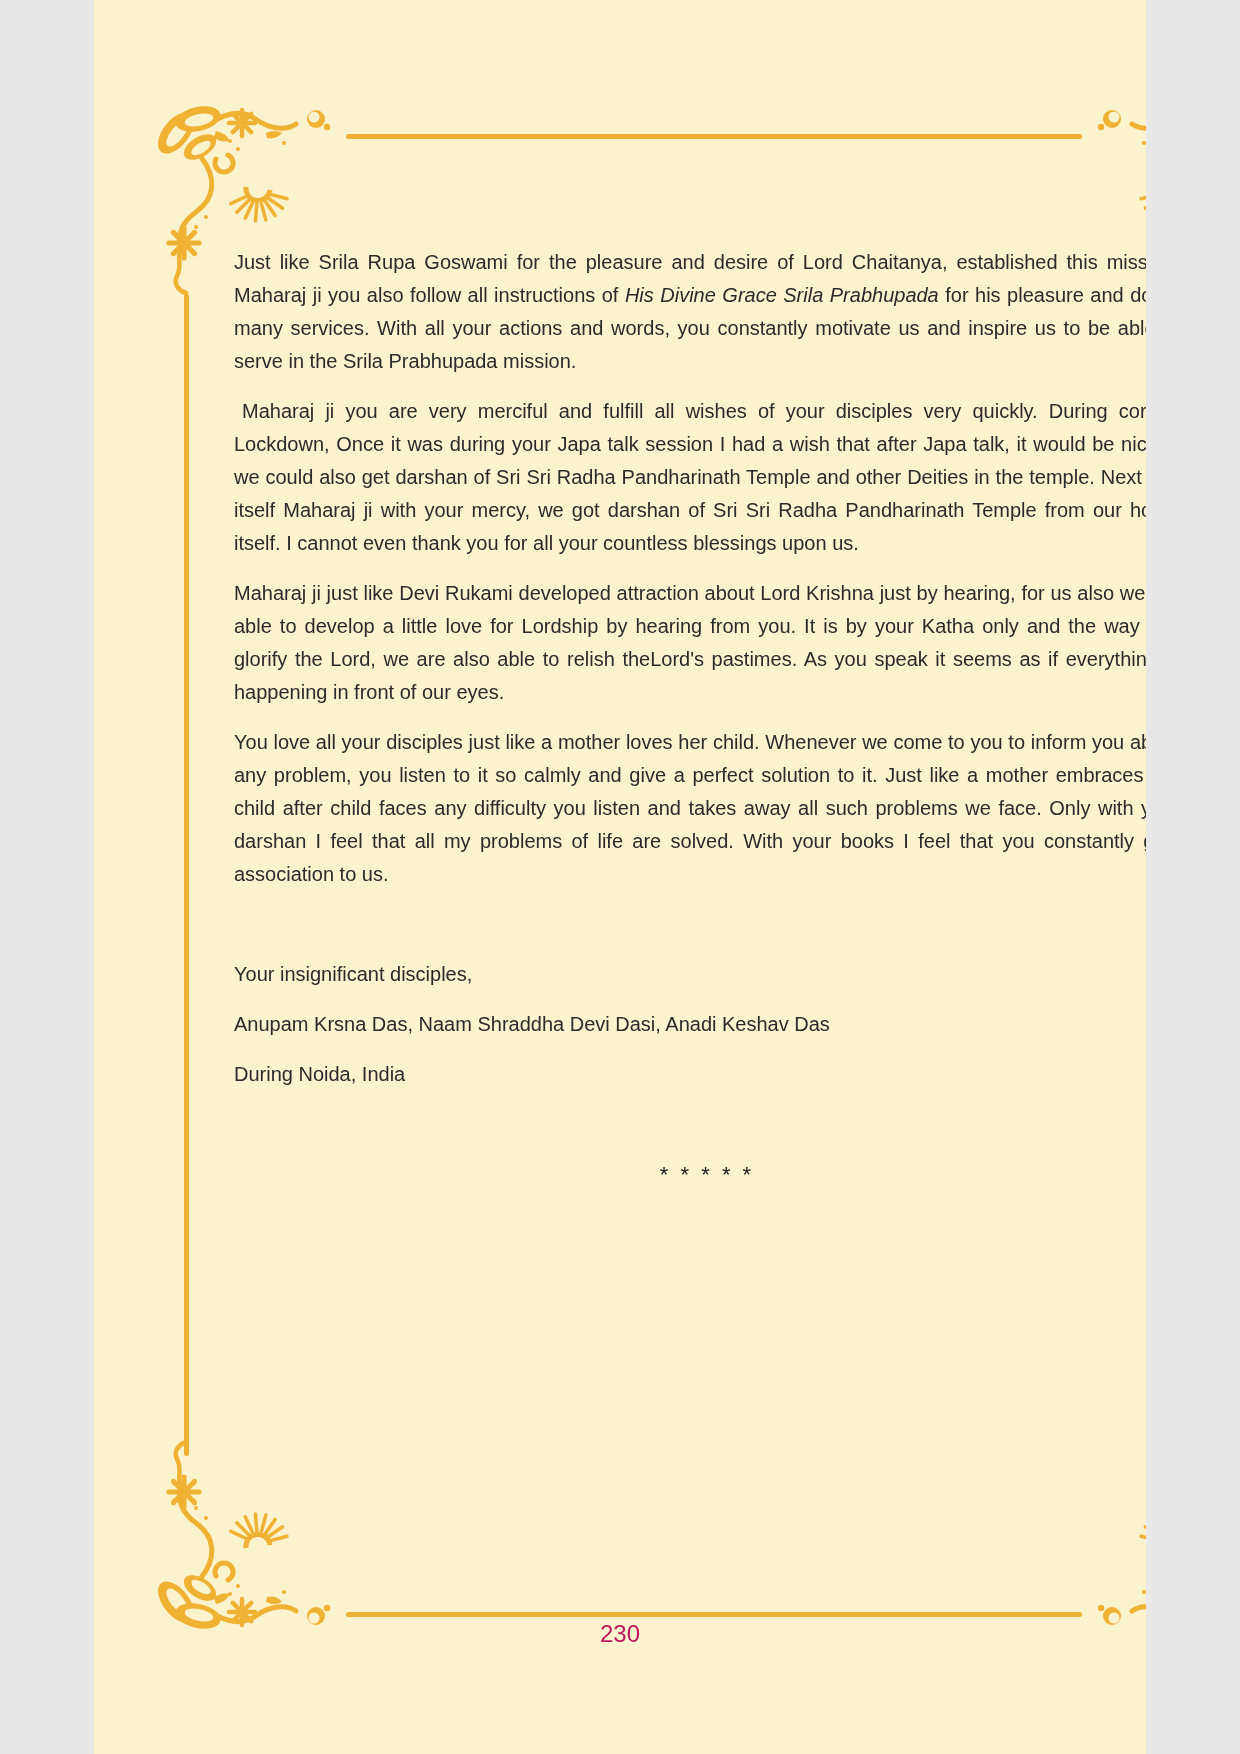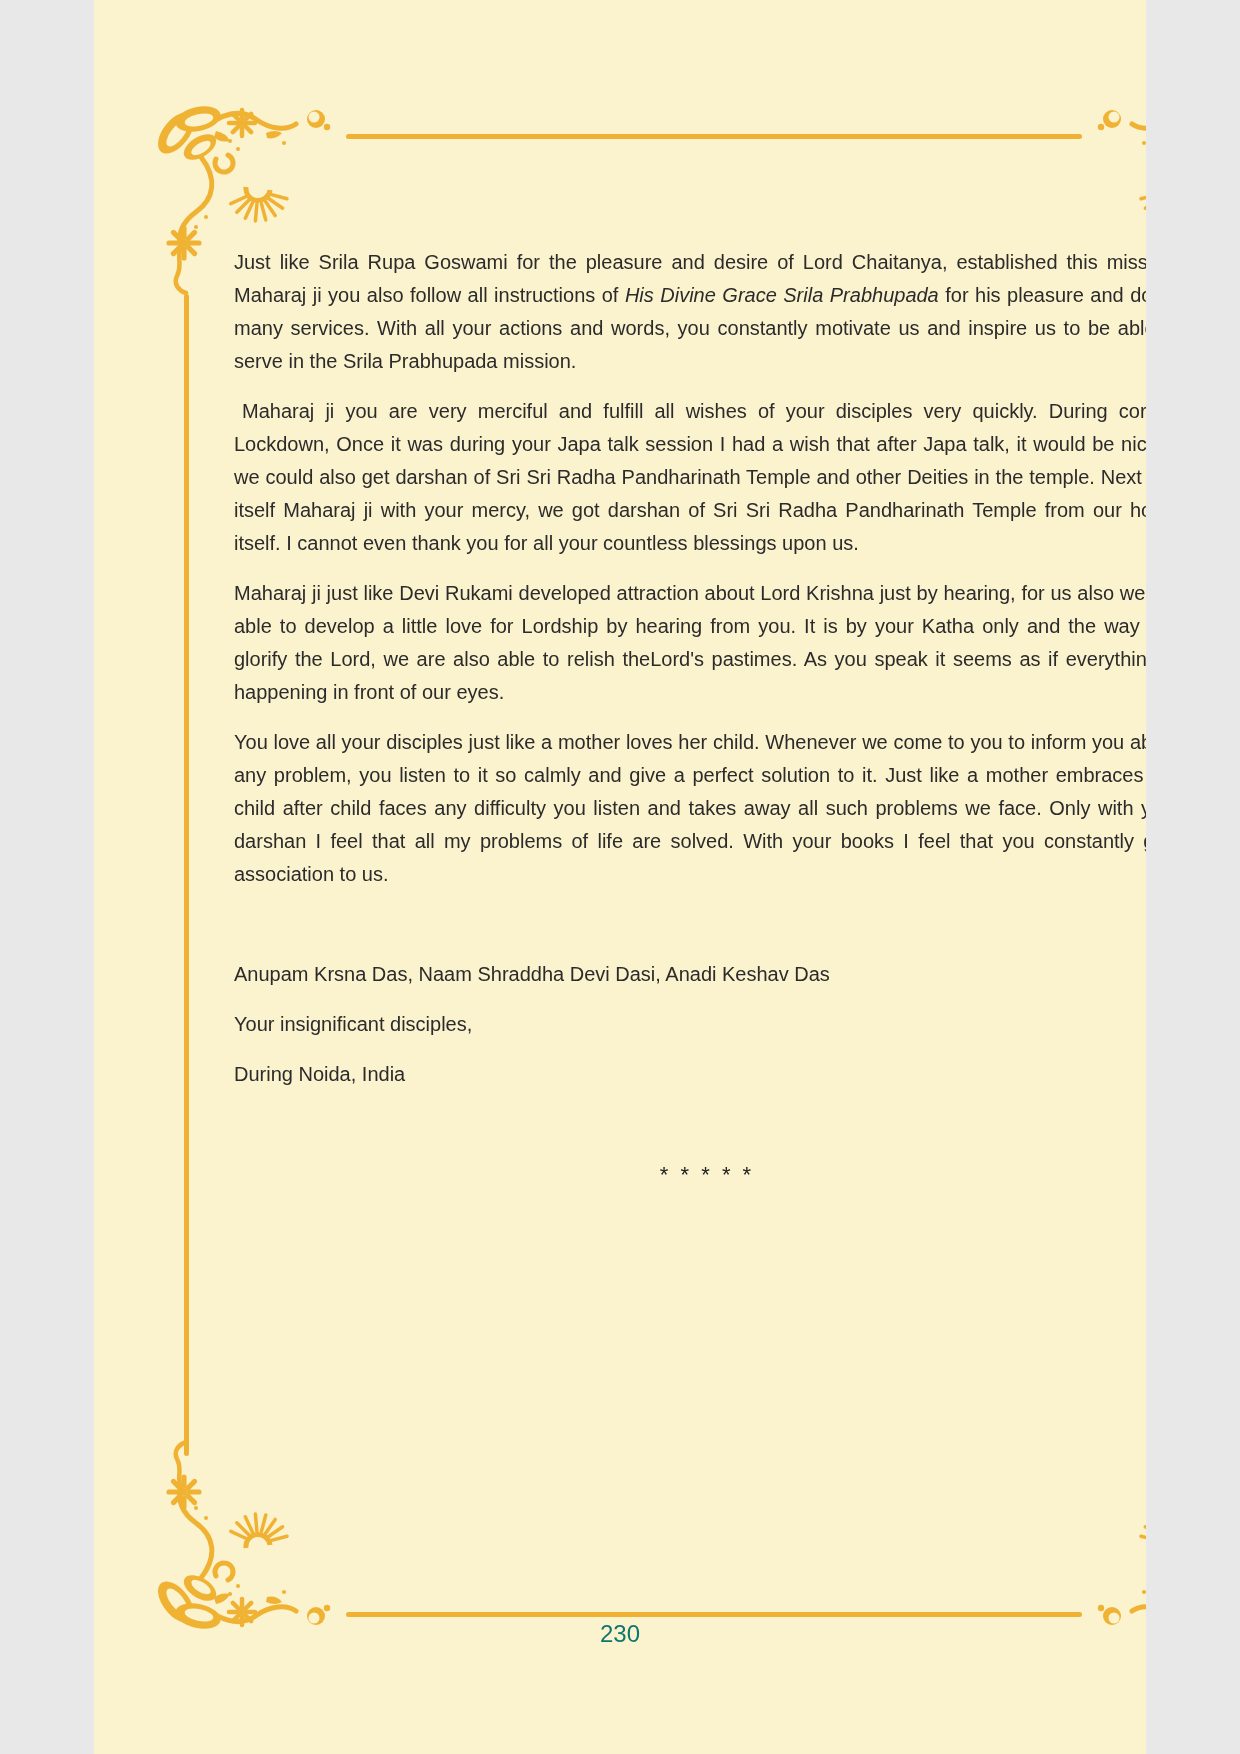--- a/index.html
+++ b/index.html
@@ -39,21 +39,21 @@
   .stars{
     margin:0;
     text-align:center;
     font-size:22px;
     letter-spacing:3px;
     line-height:33px;
     color:#222;
   }
   .pagenum{
     position:absolute;left:0;top:1620px;width:100%;
-    text-align:center;font-size:24px;color:#0f766e;
+    text-align:center;font-size:24px;color:#be185d;
   }
 </style>
 </head>
 <body>
 
 <svg width="0" height="0" style="position:absolute" aria-hidden="true">
   <defs>
     <g id="daisy">
       <g stroke="currentColor" stroke-width="4.5" stroke-linecap="round">
         <line x1="5" y1="0" x2="13" y2="0"></line>
@@ -138,22 +138,22 @@
 
     <p class="para indent">Maharaj ji you are very merciful and fulfill all wishes of your disciples very quickly. During corona Lockdown, Once it was during your Japa talk session I had a wish that after Japa talk, it would be nice, if we could also get darshan of Sri Sri Radha Pandharinath Temple and other Deities in the temple. Next day itself Maharaj ji with your mercy, we got darshan of Sri Sri Radha Pandharinath Temple from our home itself. I cannot even thank you for all your countless blessings upon us.</p>
 
     <p class="para">Maharaj ji just like Devi Rukami developed attraction about Lord Krishna just by hearing, for us also we are able to develop a little love for Lordship by hearing from you. It is by your Katha only and the way you glorify the Lord, we are also able to relish theLord's pastimes. As you speak it seems as if everything is happening in front of our eyes.</p>
 
     <p class="para">You love all your disciples just like a mother loves her child. Whenever we come to you to inform you about any problem, you listen to it so calmly and give a perfect solution to it. Just like a mother embraces her child after child faces any difficulty you listen and takes away all such problems we face. Only with your darshan I feel that all my problems of life are solved. With your books I feel that you constantly give association to us.</p>
 
 
     <div class="spacer"></div>
 
+    <p class="para sig">Your insignificant disciples,</p>
     <p class="para sig">Anupam Krsna Das, Naam Shraddha Devi Dasi, Anadi Keshav Das</p>
-    <p class="para sig">Your insignificant disciples,</p>
     <p class="para sig">During Noida, India</p>
 
     <div class="spacer"></div>
 
     <p class="stars">* * * * *</p>
   </div>
 
   <div class="pagenum">230</div>
 
 </div>

